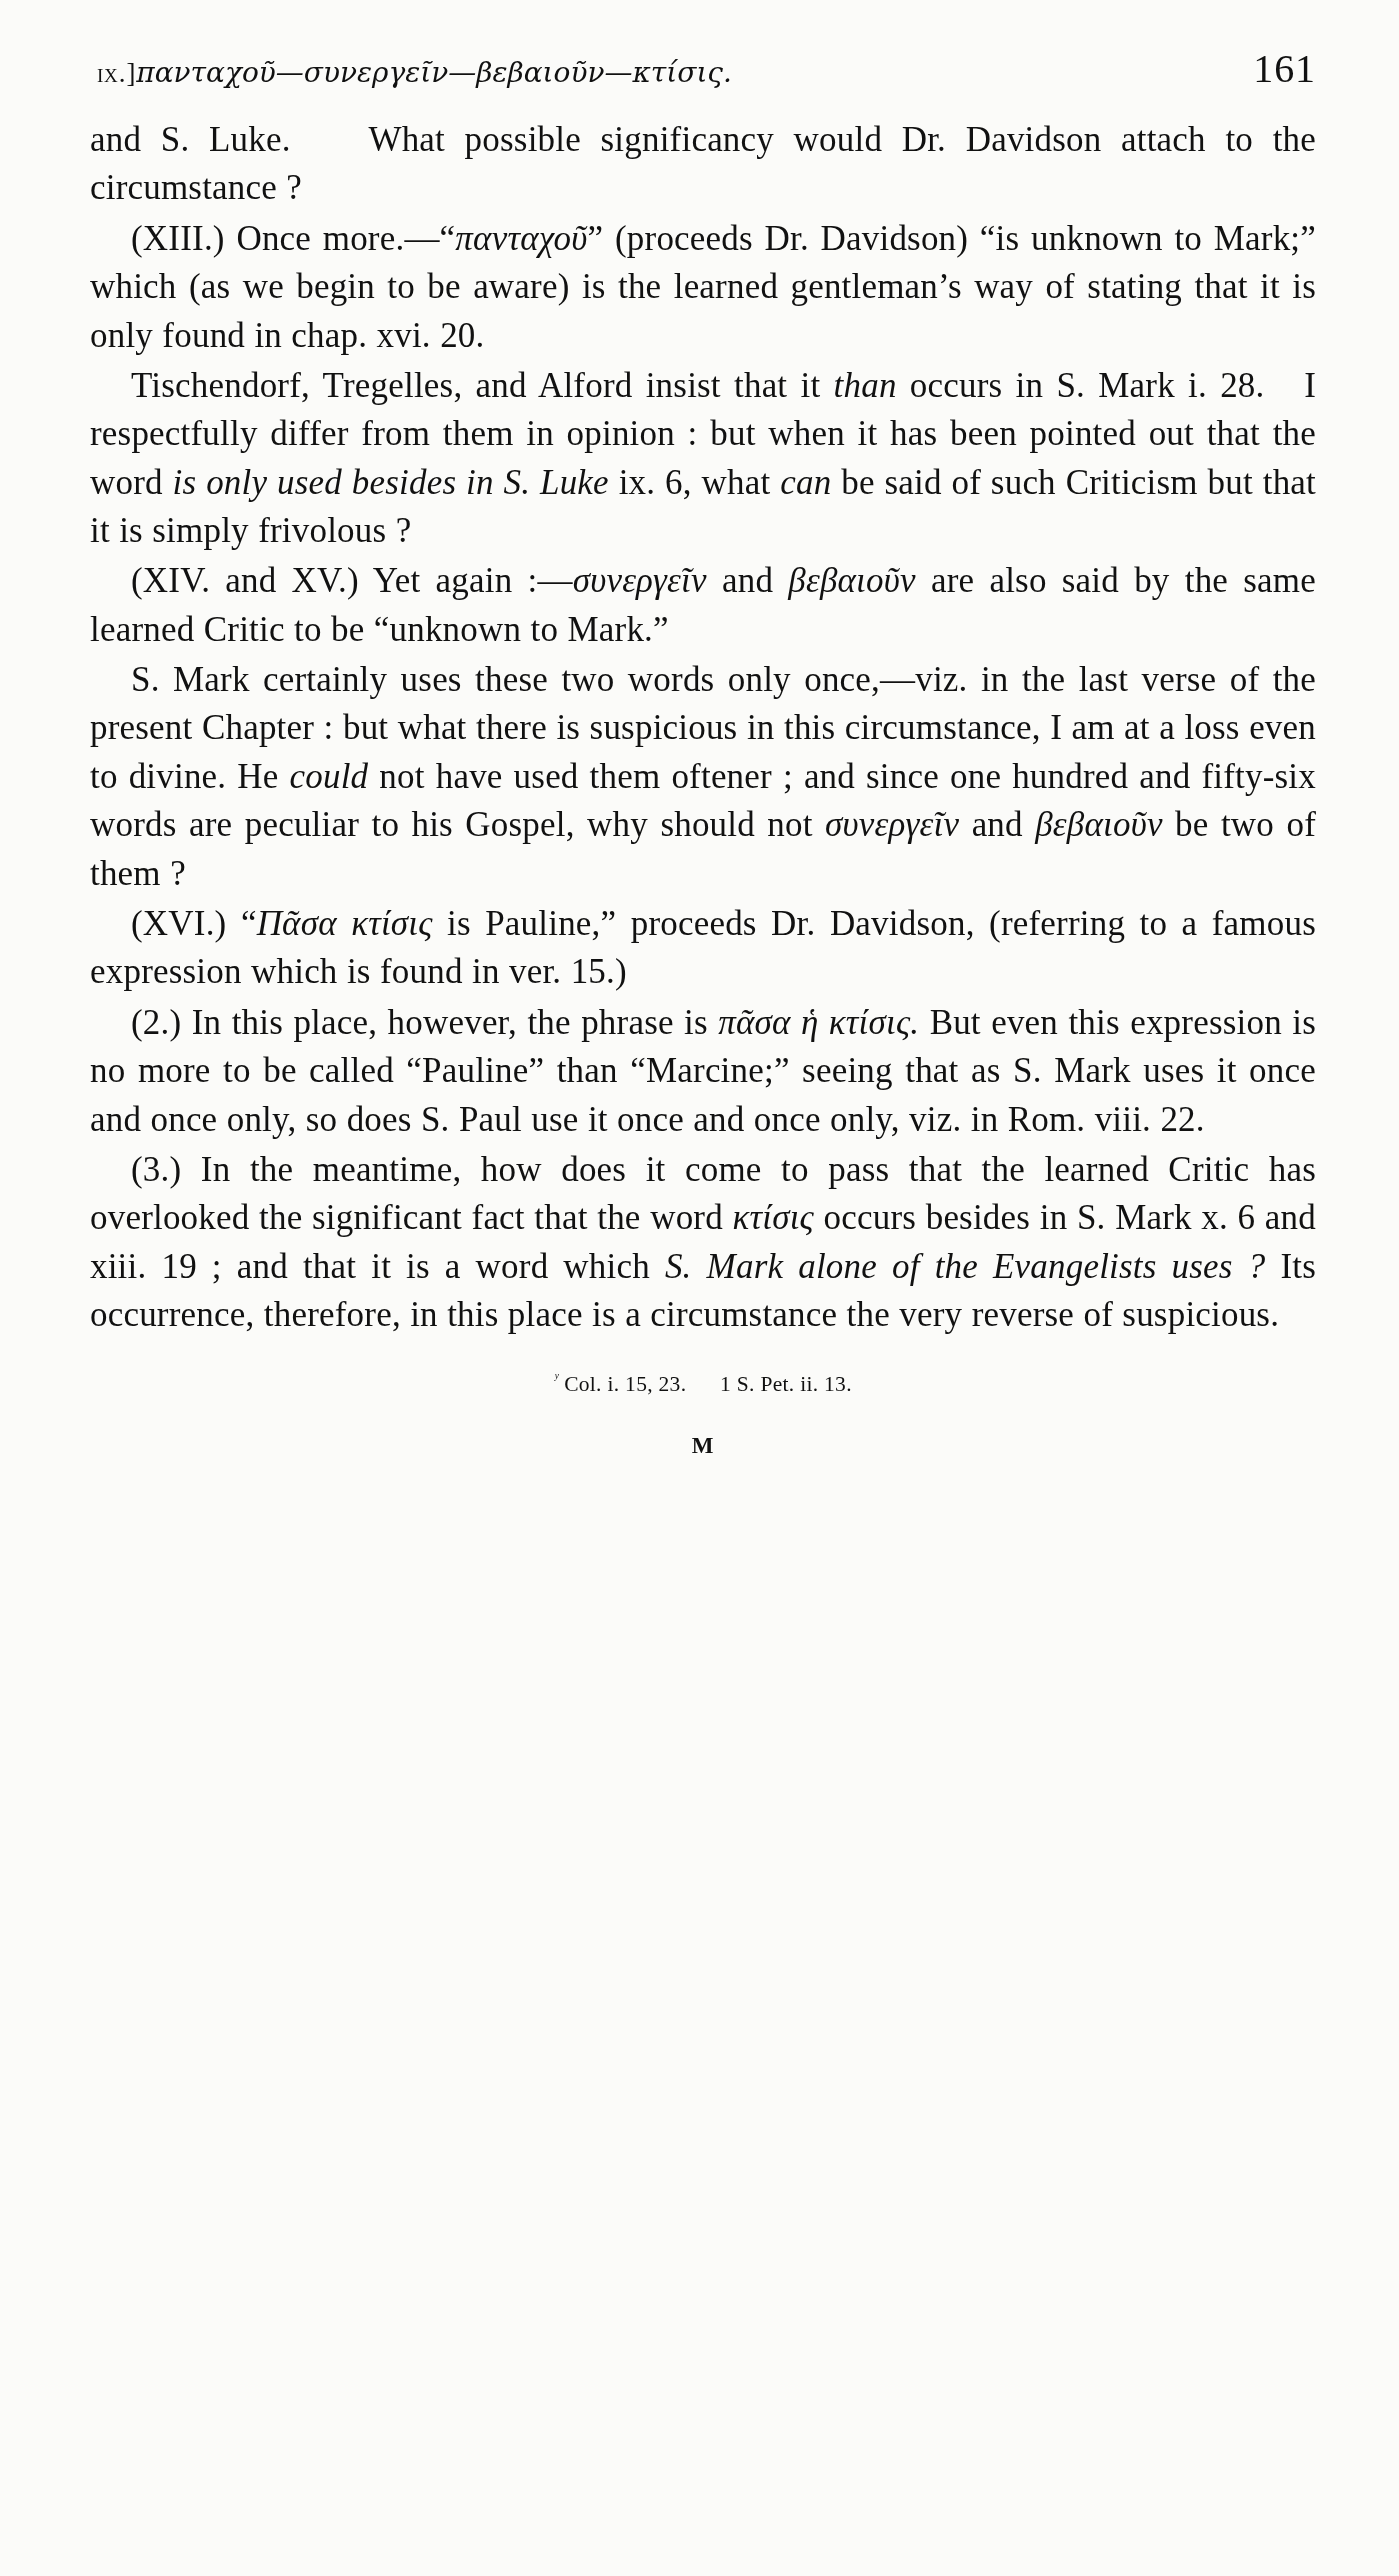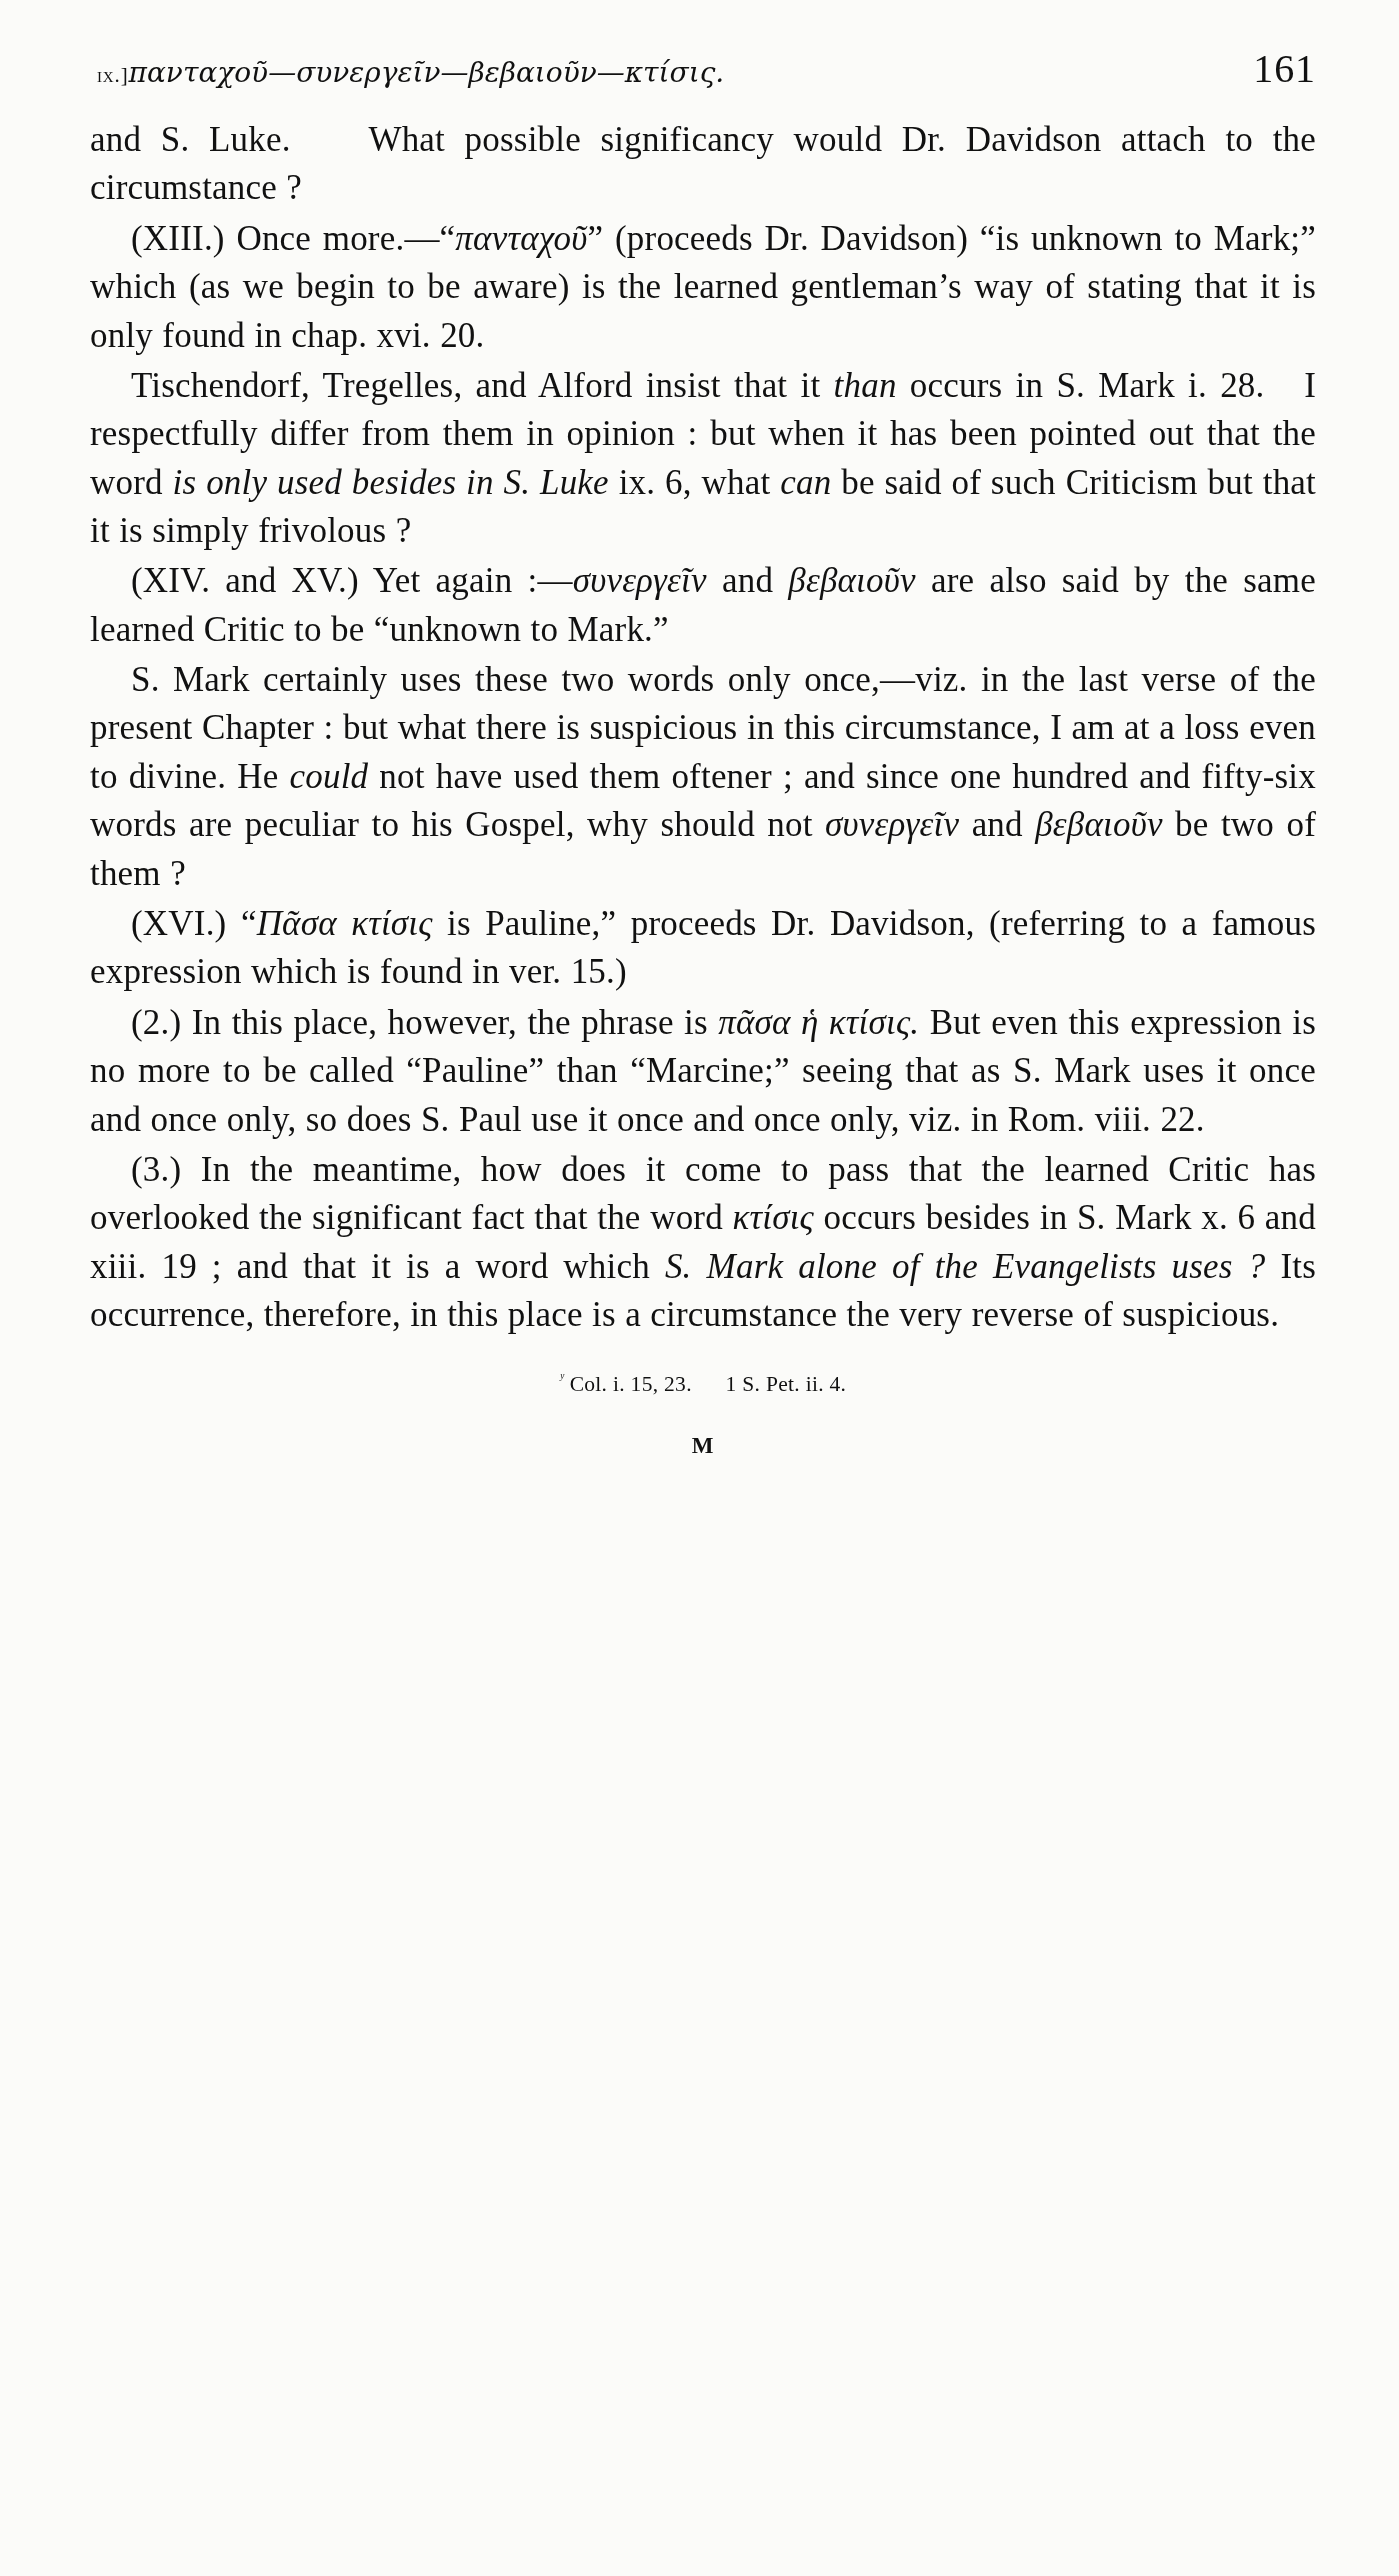--- a/index.html
+++ b/index.html
@@ -33,21 +33,21 @@
   .runhead {
     display: flex;
     align-items: baseline;
     justify-content: space-between;
     font-size: 29px;
     letter-spacing: 0.4px;
     margin-bottom: 15.5px;
   }
   .runhead .chapnum {
     font-variant: small-caps;
-    font-size: 21px;
+    font-size: 27px;
     letter-spacing: 0.9px;
     padding-left: 6.9px;
     font-family: Liberation Serif, serif;
   }
   .runhead .greektitle {
     font-family: "DejaVu Serif", serif;
     font-style: italic;
     font-size: 28px;
     letter-spacing: 0px;
     flex: 1;
@@ -126,20 +126,20 @@
       <p class="par indent">S. Mark certainly uses these two words only once,—viz. in the last verse of the present Chapter : but what there is suspicious in this circumstance, I am at a loss even to divine. He <span class="it">could</span> not have used them oftener ; and since one hundred and fifty-six words are peculiar to his Gospel, why should not <span class="gk">συνεργεῖν</span> and <span class="gk">βεβαιοῦν</span> be two of them ?</p>
       <p class="par indent">(XVI.) “<span class="gk">Πᾶσα κτίσις</span> is Pauline,” proceeds Dr. Davidson, (referring to a famous expression which is found in ver. 15.)</p>
       <p class="par indent">(2.) In this place, however, the phrase is <span class="gk">πᾶσα ἡ κτίσις.</span> But even this expression is no more to be called “Pauline” than “Marcine;” seeing that as S. Mark uses it once and once only, so does S. Paul use it once and once only, viz. in Rom. viii. 22.</p>
       <p class="par indent">(3.) In the meantime, how does it come to pass that the learned Critic has overlooked the significant fact that the word <span class="gk">κτίσις</span> occurs besides in S. Mark x. 6 and xiii. 19 ; and that it is a word which <span class="it">S. Mark alone of the Evangelists uses ?</span> Its occurrence, therefore, in this place is a circumstance the very reverse of suspicious.</p>
     </div>
 
     <div class="footnote">
       <sup>ʸ</sup>
       <span>Col. i. 15, 23.</span>
       <span class="gap"></span>
-      <span>1 S. Pet. ii. 4.</span>
+      <span>1 S. Pet. ii. 13.</span>
     </div>
 
     <div class="signature">M</div>
 
   </div>
 </div>
 
 
 </body></html>

